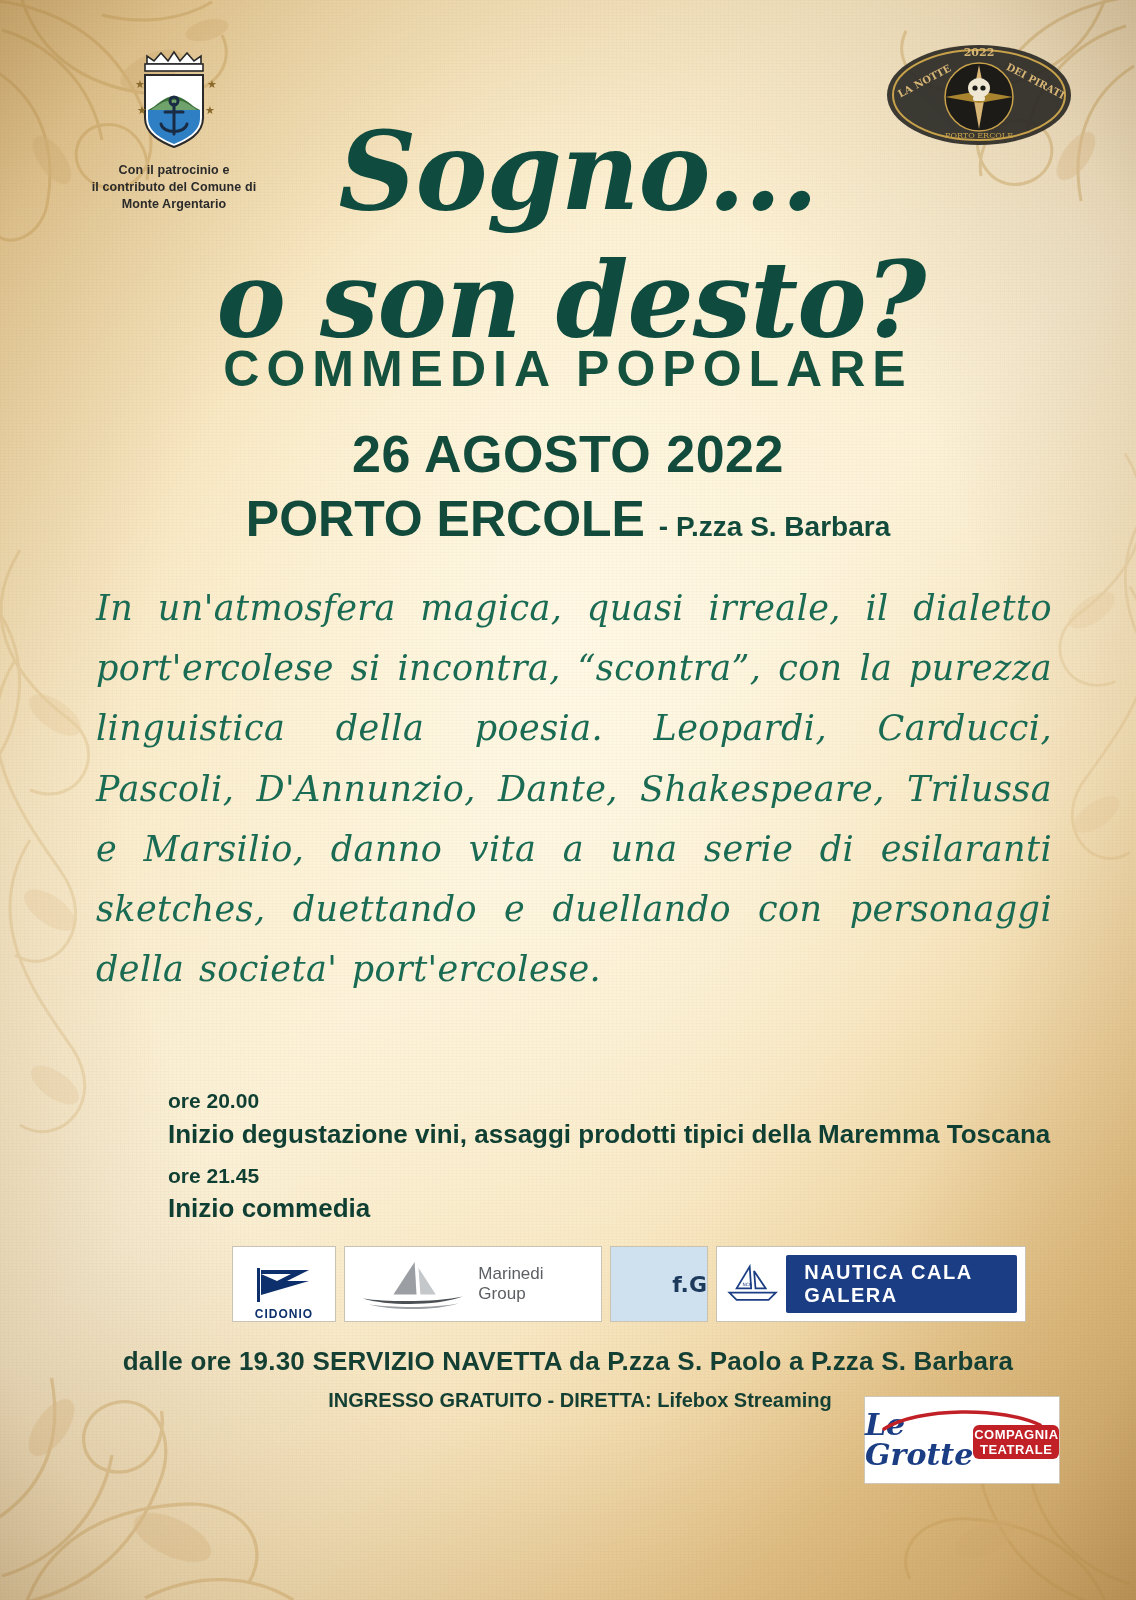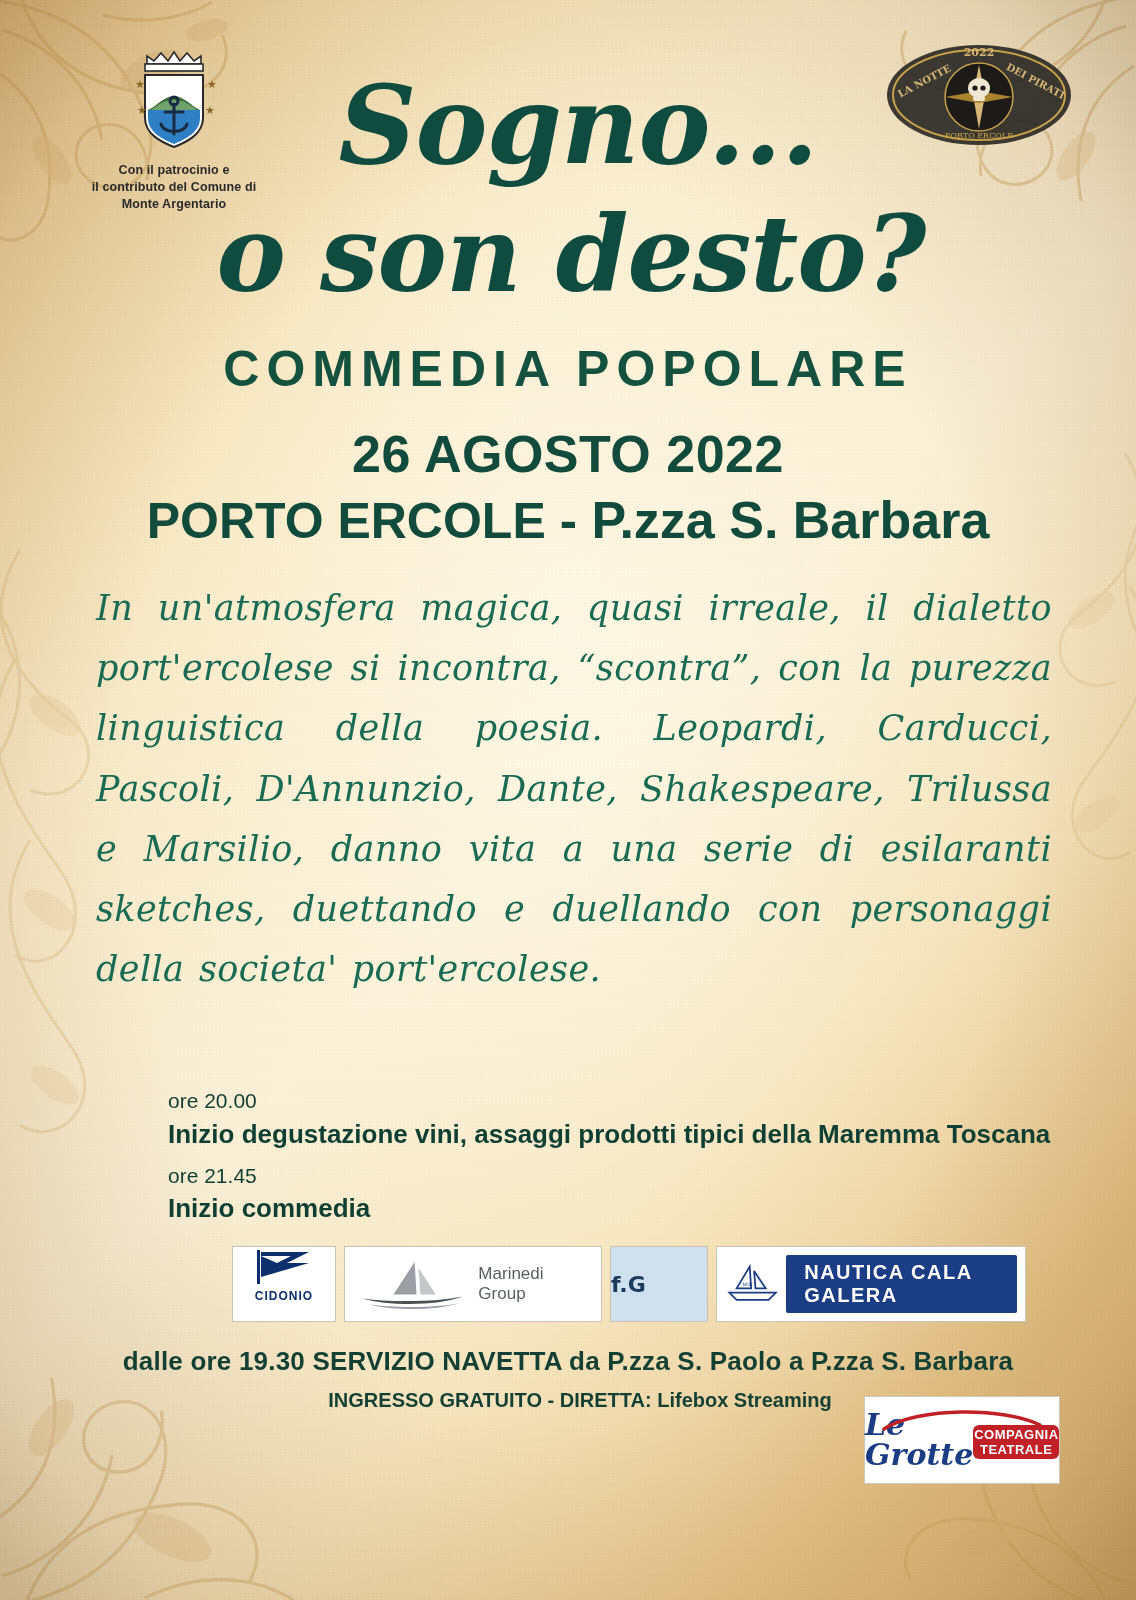--- a/index.html
+++ b/index.html
@@ -65,70 +65,70 @@
   .title-script {
     position: absolute; left: 0; right: 0; top: 70px;
     text-align: center;
     font-family: "DejaVu Serif", serif;
     font-style: italic;
     font-weight: bold;
     color: #0f4b3e;
     line-height: 1.02;
     letter-spacing: -1px;
   }
-  .title-line1 { font-size: 108px; padding-left: 20px; }
+  .title-line1 { font-size: 108px; padding-left: 20px; margin-top: 46px; }
   .title-line2 { font-size: 104px; margin-top: 22px; padding-left: 6px; }
 
   .subtitle {
     position: absolute; left: 0; right: 0; top: 340px;
     text-align: center;
     font-size: 50px; font-weight: bold; letter-spacing: 7px;
     color: #15513f;
   }
   .date-line {
     position: absolute; left: 0; right: 0; top: 424px;
     text-align: center;
     font-size: 52px; font-weight: bold; letter-spacing: .5px;
     color: #124b3b;
   }
   .place-line {
     position: absolute; left: 0; right: 0; top: 490px;
     text-align: center;
     font-size: 50px; font-weight: bold;
     color: #124b3b;
   }
-  .place-line .place-sub { font-size: 52px; }
+  .place-line .place-sub { font-size: 28px; }
 
   
   .body-script {
     position: absolute; left: 96px; right: 84px; top: 578px;
     font-family: "DejaVu Serif", serif;
     font-style: italic;
     font-size: 35px;
     line-height: 1.72;
     color: #1a6b53;
     text-align: justify;
     letter-spacing: .4px;
     word-spacing: 3px;
   }
 
   
   .schedule { position: absolute; left: 168px; top: 1085px; color: #0f3f33; }
-  .sched-time { font-size: 21px; font-weight: normal; line-height: 1.5; }
+  .sched-time { font-size: 21px; font-weight: bold; line-height: 1.5; }
   .sched-text { font-size: 26px; font-weight: bold; line-height: 1.35; margin-bottom: 8px; }
 
   
   .sponsors {
     position: absolute; left: 232px; top: 1246px;
     display: flex; align-items: center; gap: 8px;
   }
   .logo-box {
     background: #ffffff;
     border: 1px solid #c9c3b4;
-    display: flex; align-items: center; justify-content: flex-start;
+    display: flex; align-items: center; justify-content: flex-end;
     height: 76px;
   }
   .logo-cidonio { width: 104px; flex-direction: column; gap: 2px; }
   .logo-cidonio .cid-text { font-size: 12px; font-weight: bold; color: #0d2f6b; letter-spacing: 1px; }
   .logo-marinedi { width: 258px; gap: 8px; padding: 0 10px; }
   .logo-marinedi .mar-text { font-size: 17px; color: #5b5f63; }
   .logo-fg { width: 98px; background: #cfe0ef; }
   .logo-fg .fg-text { font-size: 22px; font-weight: bold; color: #1b3a5c; font-family: "DejaVu Sans", sans-serif; }
   .logo-nautica { width: 310px; gap: 6px; padding: 0 8px; }
   .logo-nautica .nau-text {

